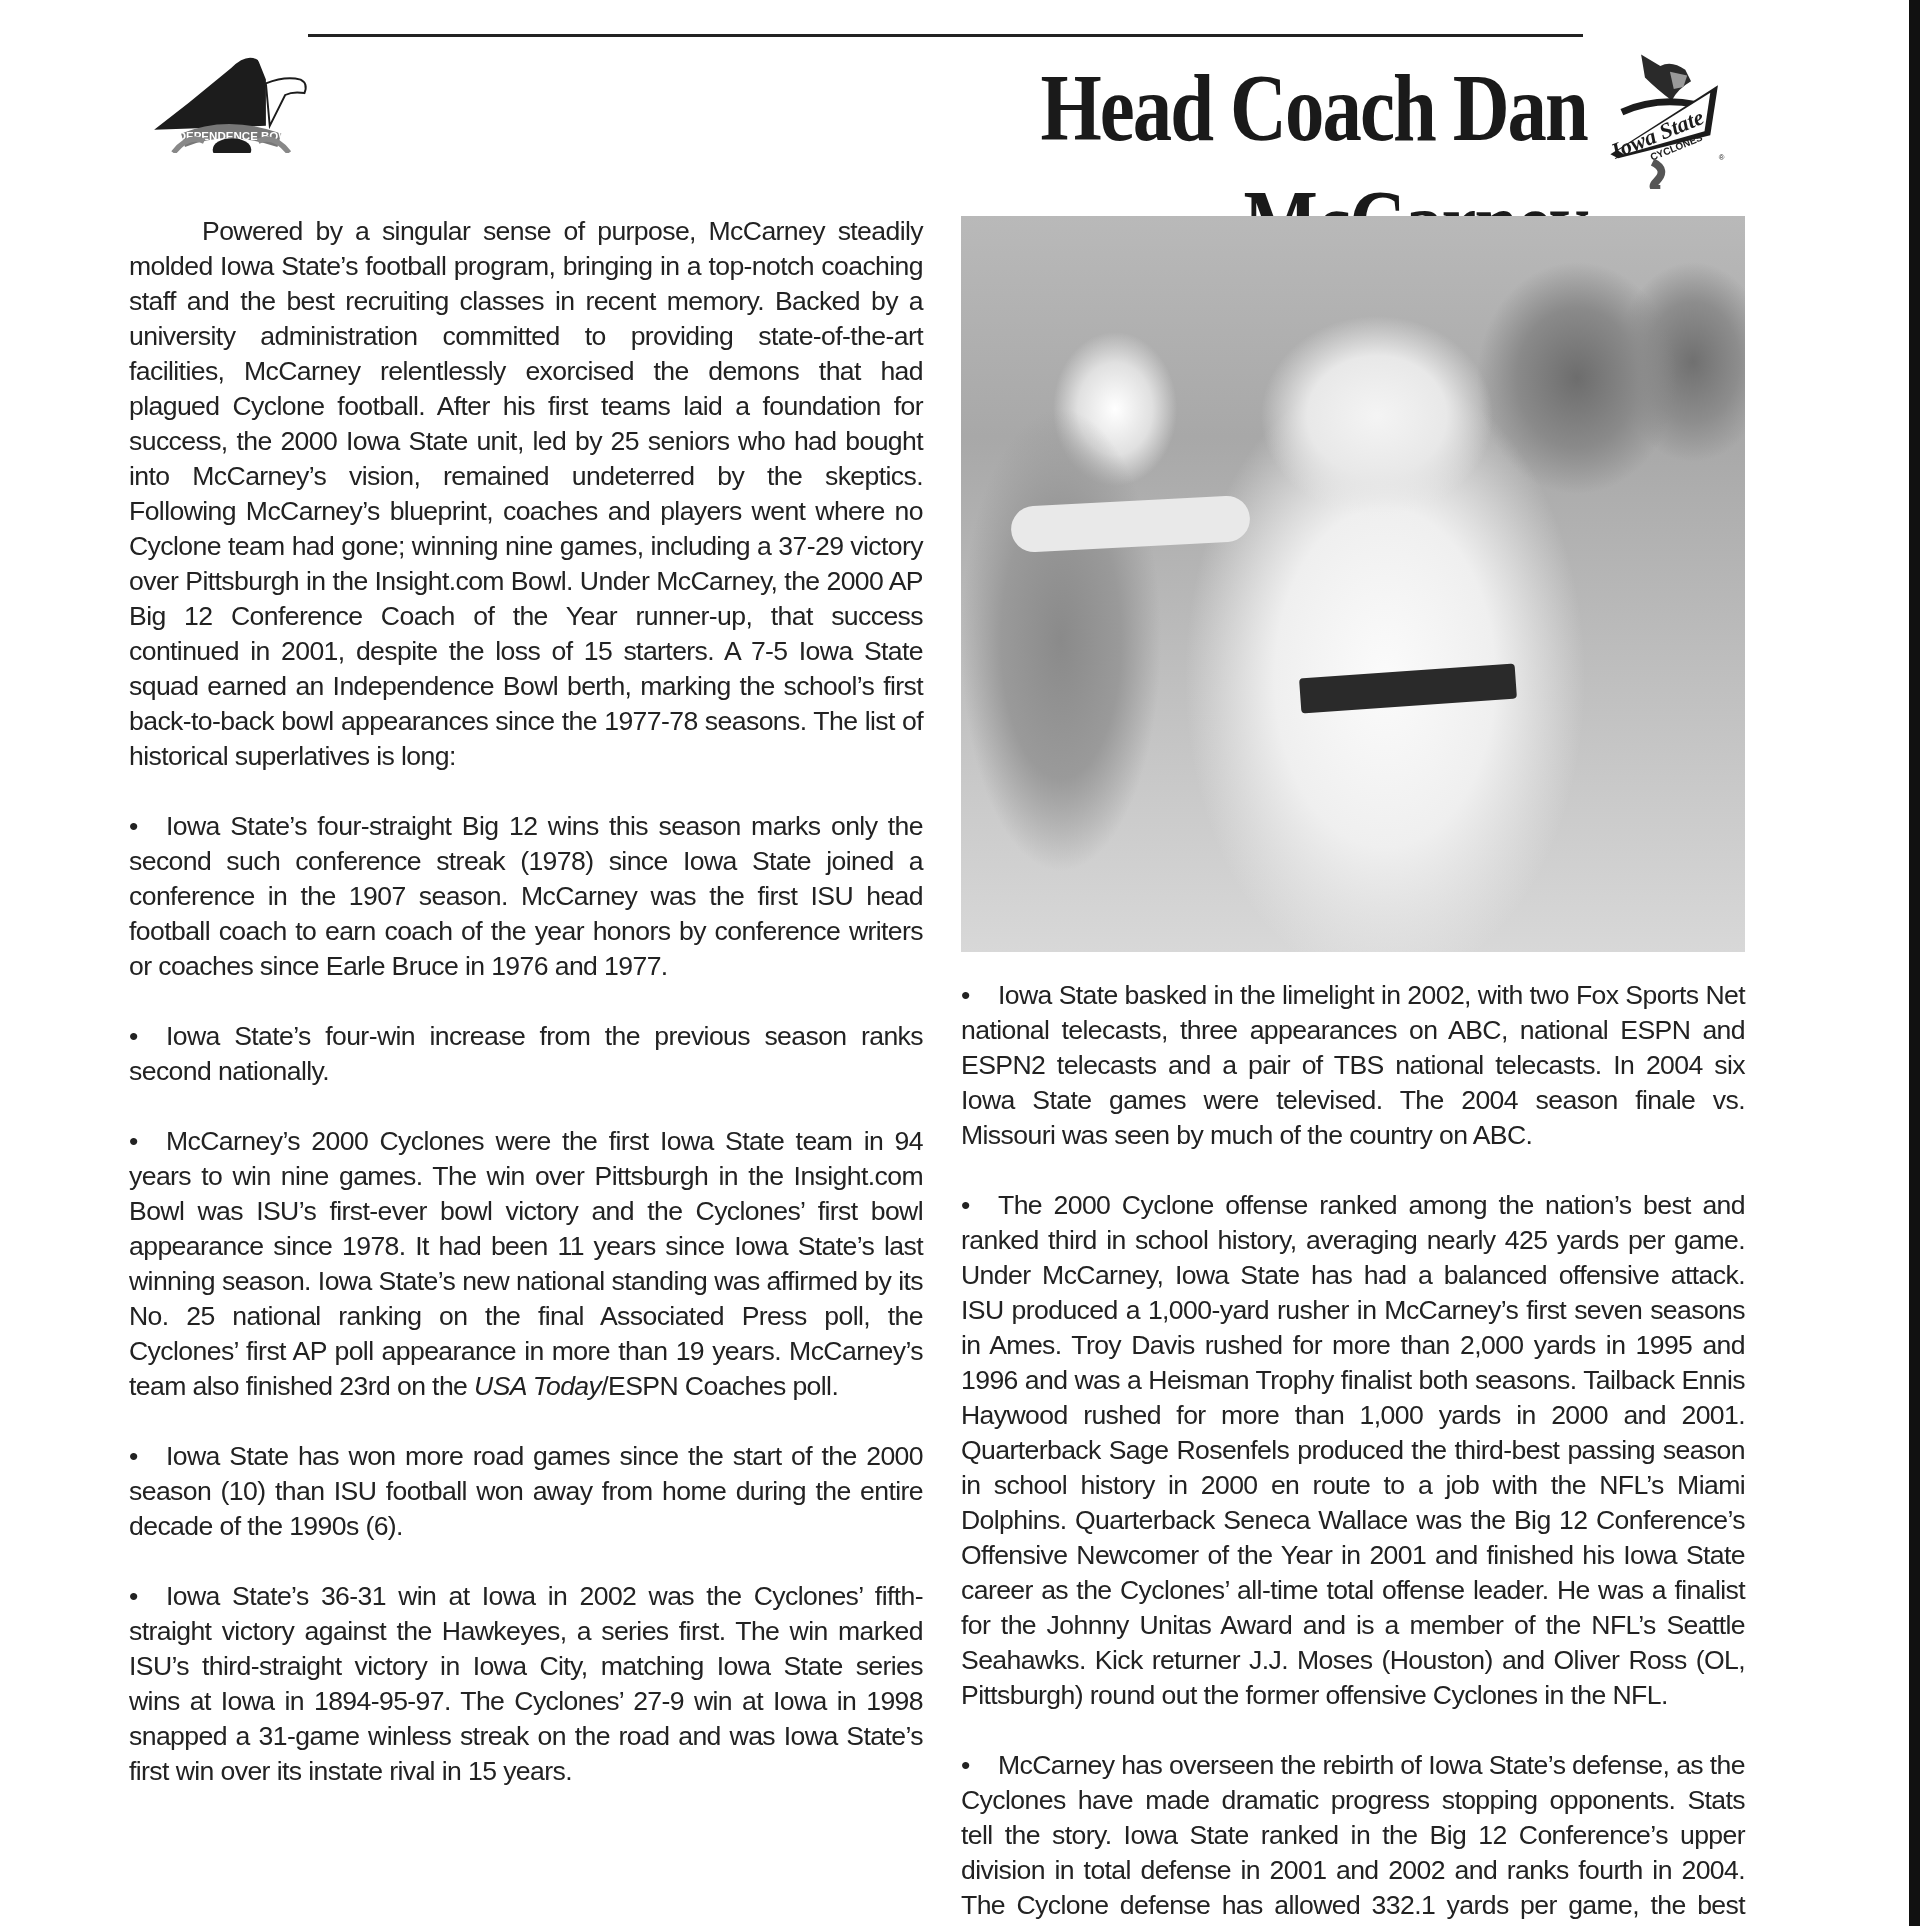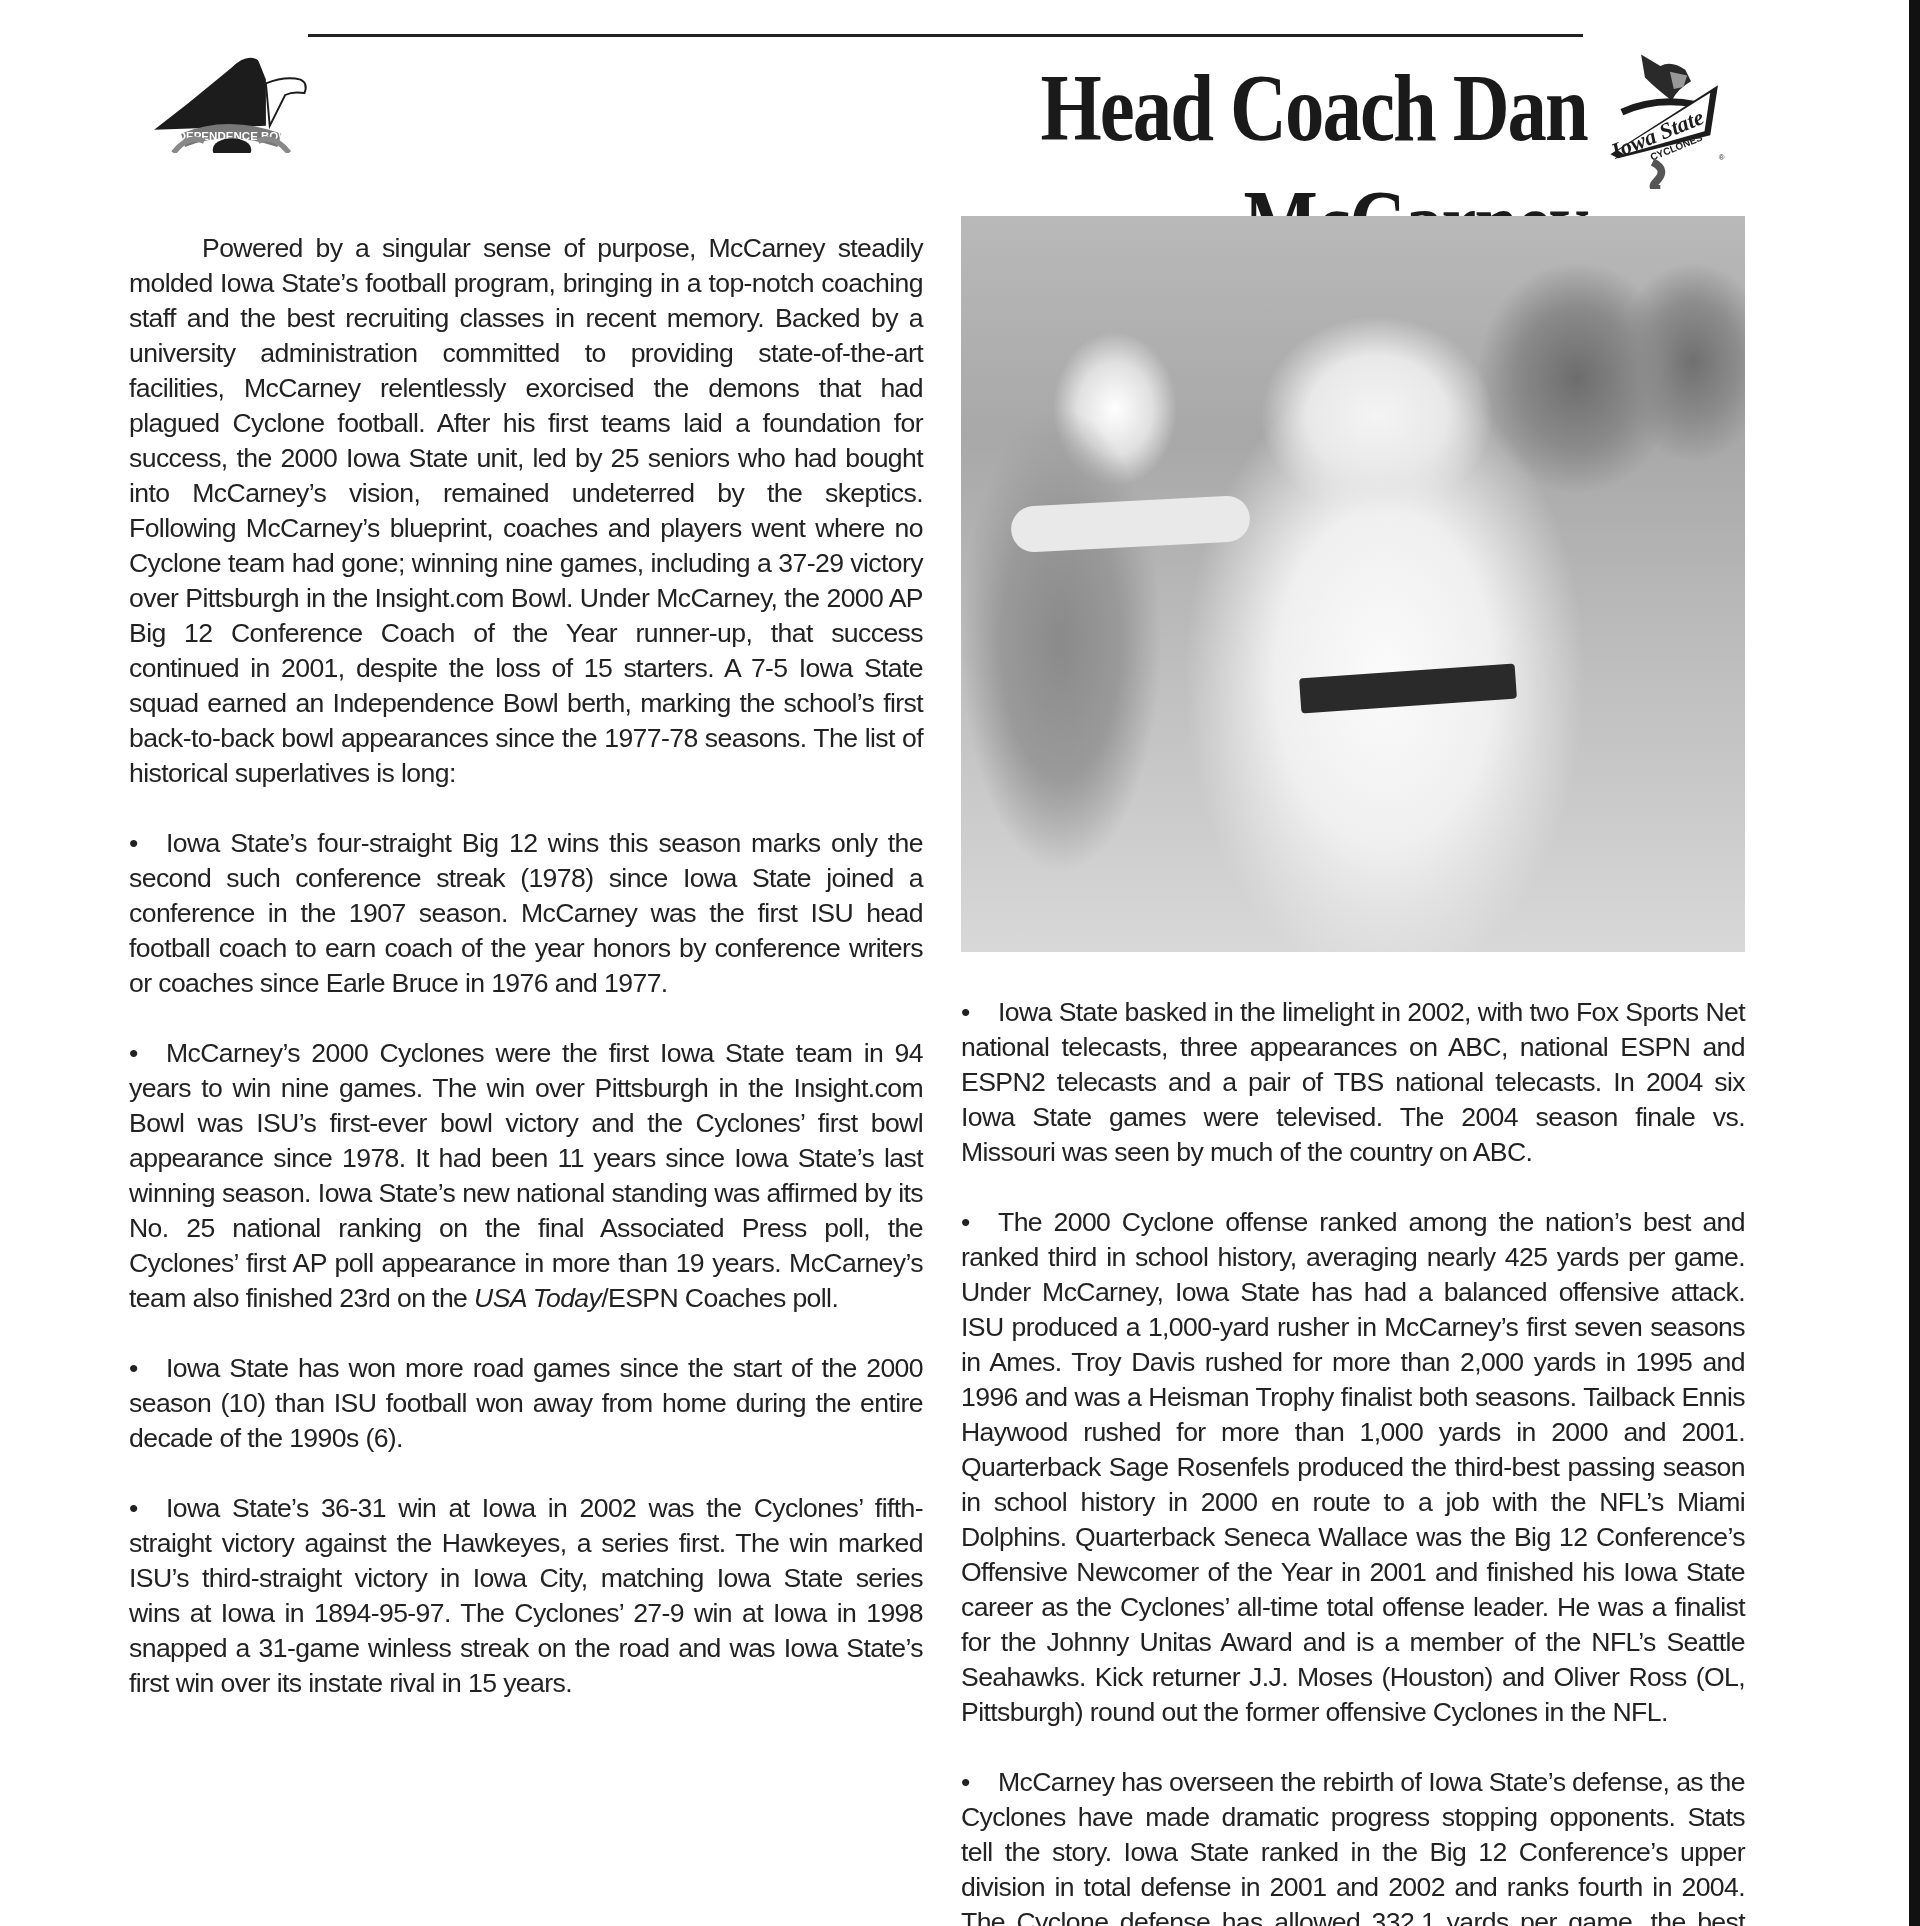--- a/index.html
+++ b/index.html
@@ -19,21 +19,21 @@
   .logo-left { position: absolute; left: 131px; top: 37px; width: 185px; height: 116px; }
   .logo-right { position: absolute; left: 1595px; top: 39px; width: 146px; height: 150px; }
 
   .col {
     position: absolute; font-family: "Liberation Sans", "DejaVu Sans", sans-serif;
     font-size: 26.6px; line-height: 35px; text-align: justify; color: #222;
     letter-spacing: -0.6px;
   }
   .col-left { left: 129px; top: 214px; width: 794px; }
   .col-right { left: 961px; top: 978px; width: 784px; }
-  .col p { margin: 17px 0 35px 0; transform-origin: left top; }
+  .col p { margin: 0 0 35px 0; transform-origin: left top; }
   .col p.lead { text-indent: 73px; }
   .bullet-mark { display: inline-block; width: 37px; }
   .photo {
     position: absolute; left: 961px; top: 216px; width: 784px; height: 736px;
     background:
       radial-gradient(ellipse 116px 100px at 416px 200px, #f4f4f4 0, #e8e8e8 60%, transparent 100%),
       radial-gradient(ellipse 200px 308px at 424px 462px, #fbfbfb 0, #efefef 55%, transparent 100%),
       radial-gradient(ellipse 100px 231px at 100px 424px, #8a8a8a 0, #9a9a9a 60%, transparent 100%),
       radial-gradient(ellipse 100px 116px at 616px 162px, #6d6d6d 0, #8a8a8a 60%, transparent 100%),
       radial-gradient(ellipse 77px 100px at 732px 146px, #707070 0, #8d8d8d 60%, transparent 100%),
@@ -76,20 +76,21 @@
     <text x="170" y="265" text-anchor="middle" font-family="Liberation Serif, serif" font-style="italic" font-weight="bold" font-size="58" fill="#1c1c1c" transform="rotate(-22 170 265)">Iowa State</text>
     <text x="215" y="290" text-anchor="middle" font-family="Liberation Sans, sans-serif" font-weight="bold" font-size="26" fill="#1c1c1c" transform="rotate(-22 215 290)">CYCLONES</text>
     <text x="322" y="315" font-family="Liberation Sans, sans-serif" font-size="20" fill="#1c1c1c">®</text>
     <path d="M150 320 Q190 340 160 370 Q140 390 170 390" stroke="#555" stroke-width="20" fill="none"></path>
   </svg>
 </div>
 
 <div class="col col-left">
   <p class="lead">Powered by a singular sense of purpose, McCarney steadily molded Iowa State’s football program, bringing in a top-notch coaching staff and the best recruiting classes in recent memory. Backed by a university administration committed to providing state-of-the-art facilities, McCarney relentlessly exorcised the demons that had plagued Cyclone football. After his first teams laid a foundation for success, the 2000 Iowa State unit, led by 25 seniors who had bought into McCarney’s vision, remained undeterred by the skeptics. Following McCarney’s blueprint, coaches and players went where no Cyclone team had gone; winning nine games, including a 37-29 victory over Pittsburgh in the Insight.com Bowl. Under McCarney, the 2000 AP Big 12 Conference Coach of the Year runner-up, that success continued in 2001, despite the loss of 15 starters. A 7-5 Iowa State squad earned an Independence Bowl berth, marking the school’s first back-to-back bowl appearances since the 1977-78 seasons. The list of historical superlatives is long:</p>
   <p><span class="bullet-mark">•</span><span>Iowa State’s four-straight Big 12 wins this season marks only the second such conference streak (1978) since Iowa State joined a conference in the 1907 season. McCarney was the first ISU head football coach to earn coach of the year honors by conference writers or coaches since Earle Bruce in 1976 and 1977.</span></p>
+  <p><span class="bullet-mark">•</span><span>Iowa State’s four-win increase from the previous season ranks second nationally.</span></p>
   <p><span class="bullet-mark">•</span><span>McCarney’s 2000 Cyclones were the first Iowa State team in 94 years to win nine games. The win over Pittsburgh in the Insight.com Bowl was ISU’s first-ever bowl victory and the Cyclones’ first bowl appearance since 1978. It had been 11 years since Iowa State’s last winning season. Iowa State’s new national standing was affirmed by its No. 25 national ranking on the final Associated Press poll, the Cyclones’ first AP poll appearance in more than 19 years. McCarney’s team also finished 23rd on the </span><i>USA Today</i><span>/ESPN Coaches poll.</span></p>
   <p><span class="bullet-mark">•</span><span>Iowa State has won more road games since the start of the 2000 season (10) than ISU football won away from home during the entire decade of the 1990s (6).</span></p>
   <p><span class="bullet-mark">•</span><span>Iowa State’s 36-31 win at Iowa in 2002 was the Cyclones’ fifth-straight victory against the Hawkeyes, a series first. The win marked ISU’s third-straight victory in Iowa City, matching Iowa State series wins at Iowa in 1894-95-97. The Cyclones’ 27-9 win at Iowa in 1998 snapped a 31-game winless streak on the road and was Iowa State’s first win over its instate rival in 15 years.</span></p>
 
 </div>
 
 <div class="photo" title="Head coach Dan McCarney in white polo with headset pointing on sideline, players in helmets behind">
   <div class="arm"></div>
   <div class="belt"></div>
 </div>

